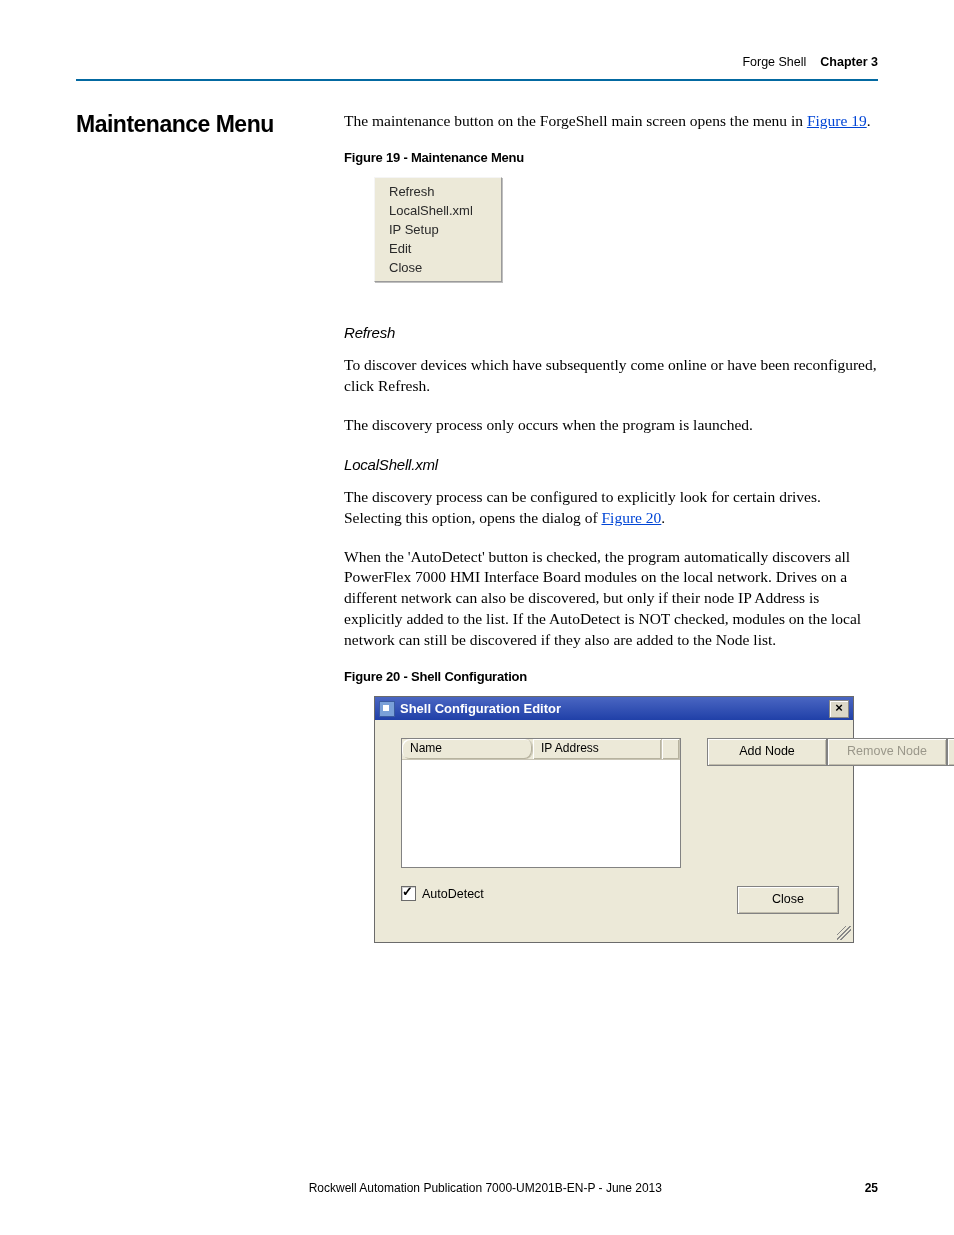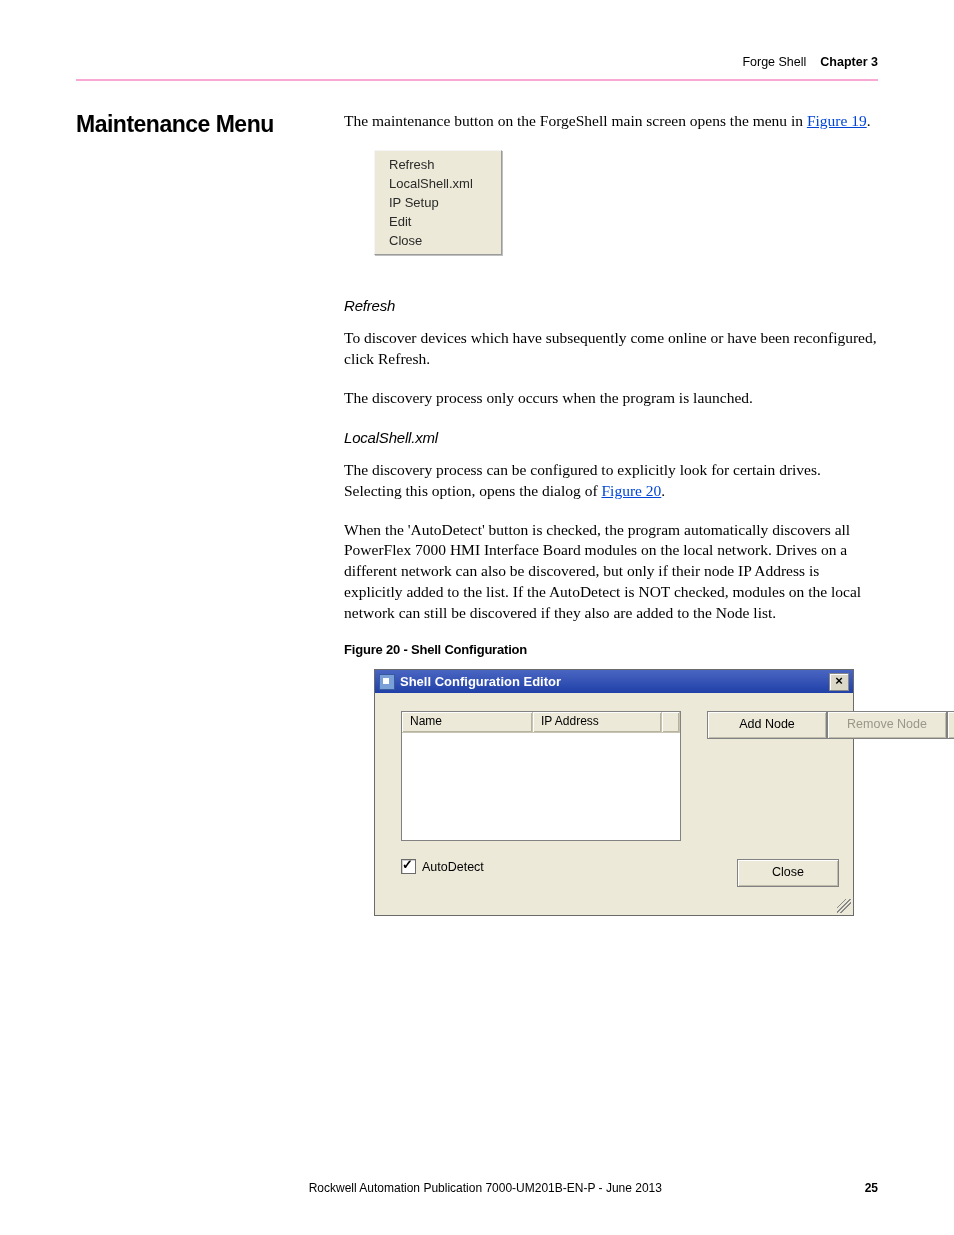--- a/index.html
+++ b/index.html
@@ -20,21 +20,21 @@
     height: 100%;
     position: relative;
   }
   .header-row {
     display: flex;
     justify-content: flex-end;
     align-items: baseline;
     font-family: Arial, Helvetica, sans-serif;
     font-size: 12.5px;
     padding-bottom: 10px;
-    border-bottom: 2px solid #f9a8d4;
+    border-bottom: 2px solid #0369a1;
     margin-bottom: 30px;
   }
   .header-row .ch-label { margin-left: 14px; font-weight: bold; }
   .two-col {
     display: flex;
     align-items: flex-start;
   }
   .left-col {
     width: 268px;
     flex-shrink: 0;
@@ -156,21 +156,21 @@
     height: 20px;
   }
   .grid-header .col {
     border-right: 1px solid #c8c4b4;
     box-shadow: inset 1px 1px 0 #fff, inset -1px -1px 0 #b7b39f;
     padding: 2px 8px;
     font-size: 12px;
     color: #000;
     box-sizing: border-box;
   }
-  .col-name { width: 132px; }
+  .col-name { width: 132px; border-radius: 8px; }
   .col-ip   { width: 130px; }
   .col-last { width: 18px; border-right: none; }
   .btn-stack {
     display: flex;
   }
   .win-btn {
     width: 118px;
     height: 26px;
     font-family: Tahoma, Arial, sans-serif;
     font-size: 12.5px;
@@ -241,20 +241,21 @@
   <div class="two-col">
     <div class="left-col">
       <h1 class="section-heading">Maintenance Menu</h1>
     </div>
     <div class="right-col">
 
       <p class="body">
         <span>The maintenance button on the ForgeShell main screen opens the menu in </span><a class="link">Figure 19</a><span>.</span>
       </p>
 
+      <div class="fig-caption">Figure 19 - Maintenance Menu</div>
 
       <div class="menu-box">
         <div class="menu-item">Refresh</div>
         <div class="menu-item">LocalShell.xml</div>
         <div class="menu-item">IP Setup</div>
         <div class="menu-item">Edit</div>
         <div class="menu-item">Close</div>
       </div>
 
       <h3 class="sub-italic">Refresh</h3>

